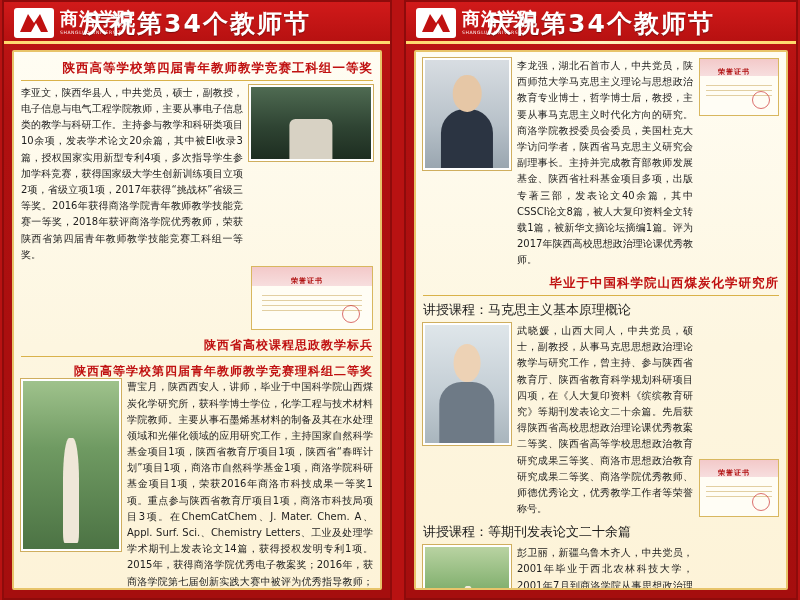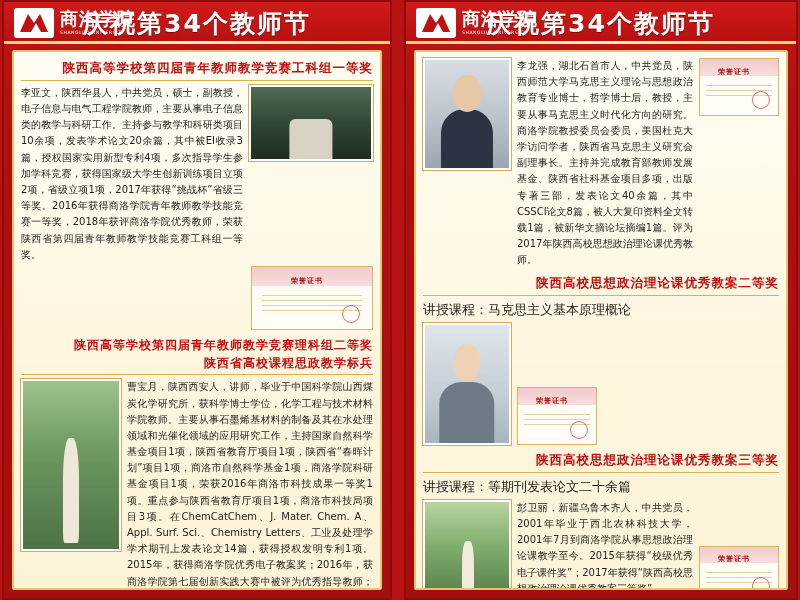--- a/index.html
+++ b/index.html
@@ -189,22 +189,22 @@
               <i></i>
               <i></i>
               <i></i>
             </div>
           <div class="cert-seal"></div>
         </div>
       </div>
     </div>
 
     <div class="sect">
+      <div class="award-title t15">陕西省高校课程思政教学标兵</div>
       <div class="award-title t15" style="border-bottom:none;padding-bottom:0;margin-bottom:0;">陕西高等学校第四届青年教师教学竞赛理科组二等奖</div>
-      <div class="award-title t15">陕西省高校课程思政教学标兵</div>
       <div class="row">
         <div class="photo ph-outdoor" style="width:96px;height:168px;"></div>
         <div class="col-text">
           <div class="body-text">曹宝月，陕西西安人，讲师，毕业于中国科学院山西煤炭化学研究所，获科学博士学位，化学工程与技术材料学院教师。主要从事石墨烯基材料的制备及其在水处理领域和光催化领域的应用研究工作，主持国家自然科学基金项目1项，陕西省教育厅项目1项，陕西省“春晖计划”项目1项，商洛市自然科学基金1项，商洛学院科研基金项目1项，荣获2016年商洛市科技成果一等奖1项。重点参与陕西省教育厅项目1项，商洛市科技局项目3项。在ChemCatChem、J. Mater. Chem. A、Appl. Surf. Sci.、Chemistry Letters、工业及处理学学术期刊上发表论文14篇，获得授权发明专利1项。2015年，获得商洛学院优秀电子教案奖；2016年，获商洛学院第七届创新实践大赛中被评为优秀指导教师；2016年，获商洛学院2016年学术年会优秀论文特等奖。2018年，荣获商洛学院“优秀教学工作者”称号；2016年获得商洛学院“优秀班主任”奖；2017年荣获商洛学院青年教师教学技能大赛一等奖。2018年荣获陕西省高等学校第四届青年教师教学竞赛理科组二等奖，陕西省首“课程思政”教学标兵，并被评为陕西省优秀党员。</div>
         </div>
       </div>
       <div style="display:flex;justify-content:flex-end;margin-top:3px;">
         <div class="cert" style="width:118px;height:56px;">
           <div class="cert-band"></div>
           <div class="cert-title">荣誉证书</div>
@@ -254,39 +254,41 @@
               <i></i>
               <i></i>
               <i></i>
             </div>
           <div class="cert-seal"></div>
         </div>
       </div>
     </div>
 
     <div class="sect">
-      <div class="award-title t16">陕西高校思想政治理论课优秀教案二等奖</div>
+      <div class="award-title t16">毕业于中国科学院山西煤炭化学研究所</div>
       <div class="sub-head">讲授课程：马克思主义基本原理概论</div>
       <div class="row">
         <div class="photo ph-woman" style="width:84px;height:118px;"></div>
+        <div class="col-text">
+          <div class="body-text">武晓媛，山西大同人，中共党员，硕士，副教授，从事马克思思想政治理论教学与研究工作，曾主持、参与陕西省教育厅、陕西省教育科学规划科研项目四项，在《人大复印资料《缤缤教育研究》等期刊发表论文二十余篇。先后获得陕西省高校思想政治理论课优秀教案二等奖、陕西省高等学校思想政治教育研究成果三等奖、商洛市思想政治教育研究成果二等奖、商洛学院优秀教师、师德优秀论文，优秀教学工作者等荣誉称号。</div>
+        </div>
         <div class="cert" style="width:78px;height:56px;align-self:flex-end;">
           <div class="cert-band"></div>
           <div class="cert-title">荣誉证书</div>
           <div class="cert-lines">
               <i></i>
               <i></i>
               <i></i>
             </div>
           <div class="cert-seal"></div>
         </div>
       </div>
     </div>
 
     <div class="sect">
-      <div class="award-title t16">陕西高校思想政治理论课优秀教案三等奖</div>
       <div class="sub-head">讲授课程：等期刊发表论文二十余篇</div>
       <div class="row">
         <div class="photo ph-path" style="width:84px;height:98px;"></div>
         <div class="col-text">
           <div class="body-text">彭卫丽，新疆乌鲁木齐人，中共党员，2001年毕业于西北农林科技大学，2001年7月到商洛学院从事思想政治理论课教学至今。2015年获得“校级优秀电子课件奖”；2017年获得“陕西高校思想政治理论课优秀教案三等奖”。</div>
         </div>
         <div class="cert" style="width:78px;height:54px;align-self:flex-end;">
           <div class="cert-band"></div>
           <div class="cert-title">荣誉证书</div>
           <div class="cert-lines">

